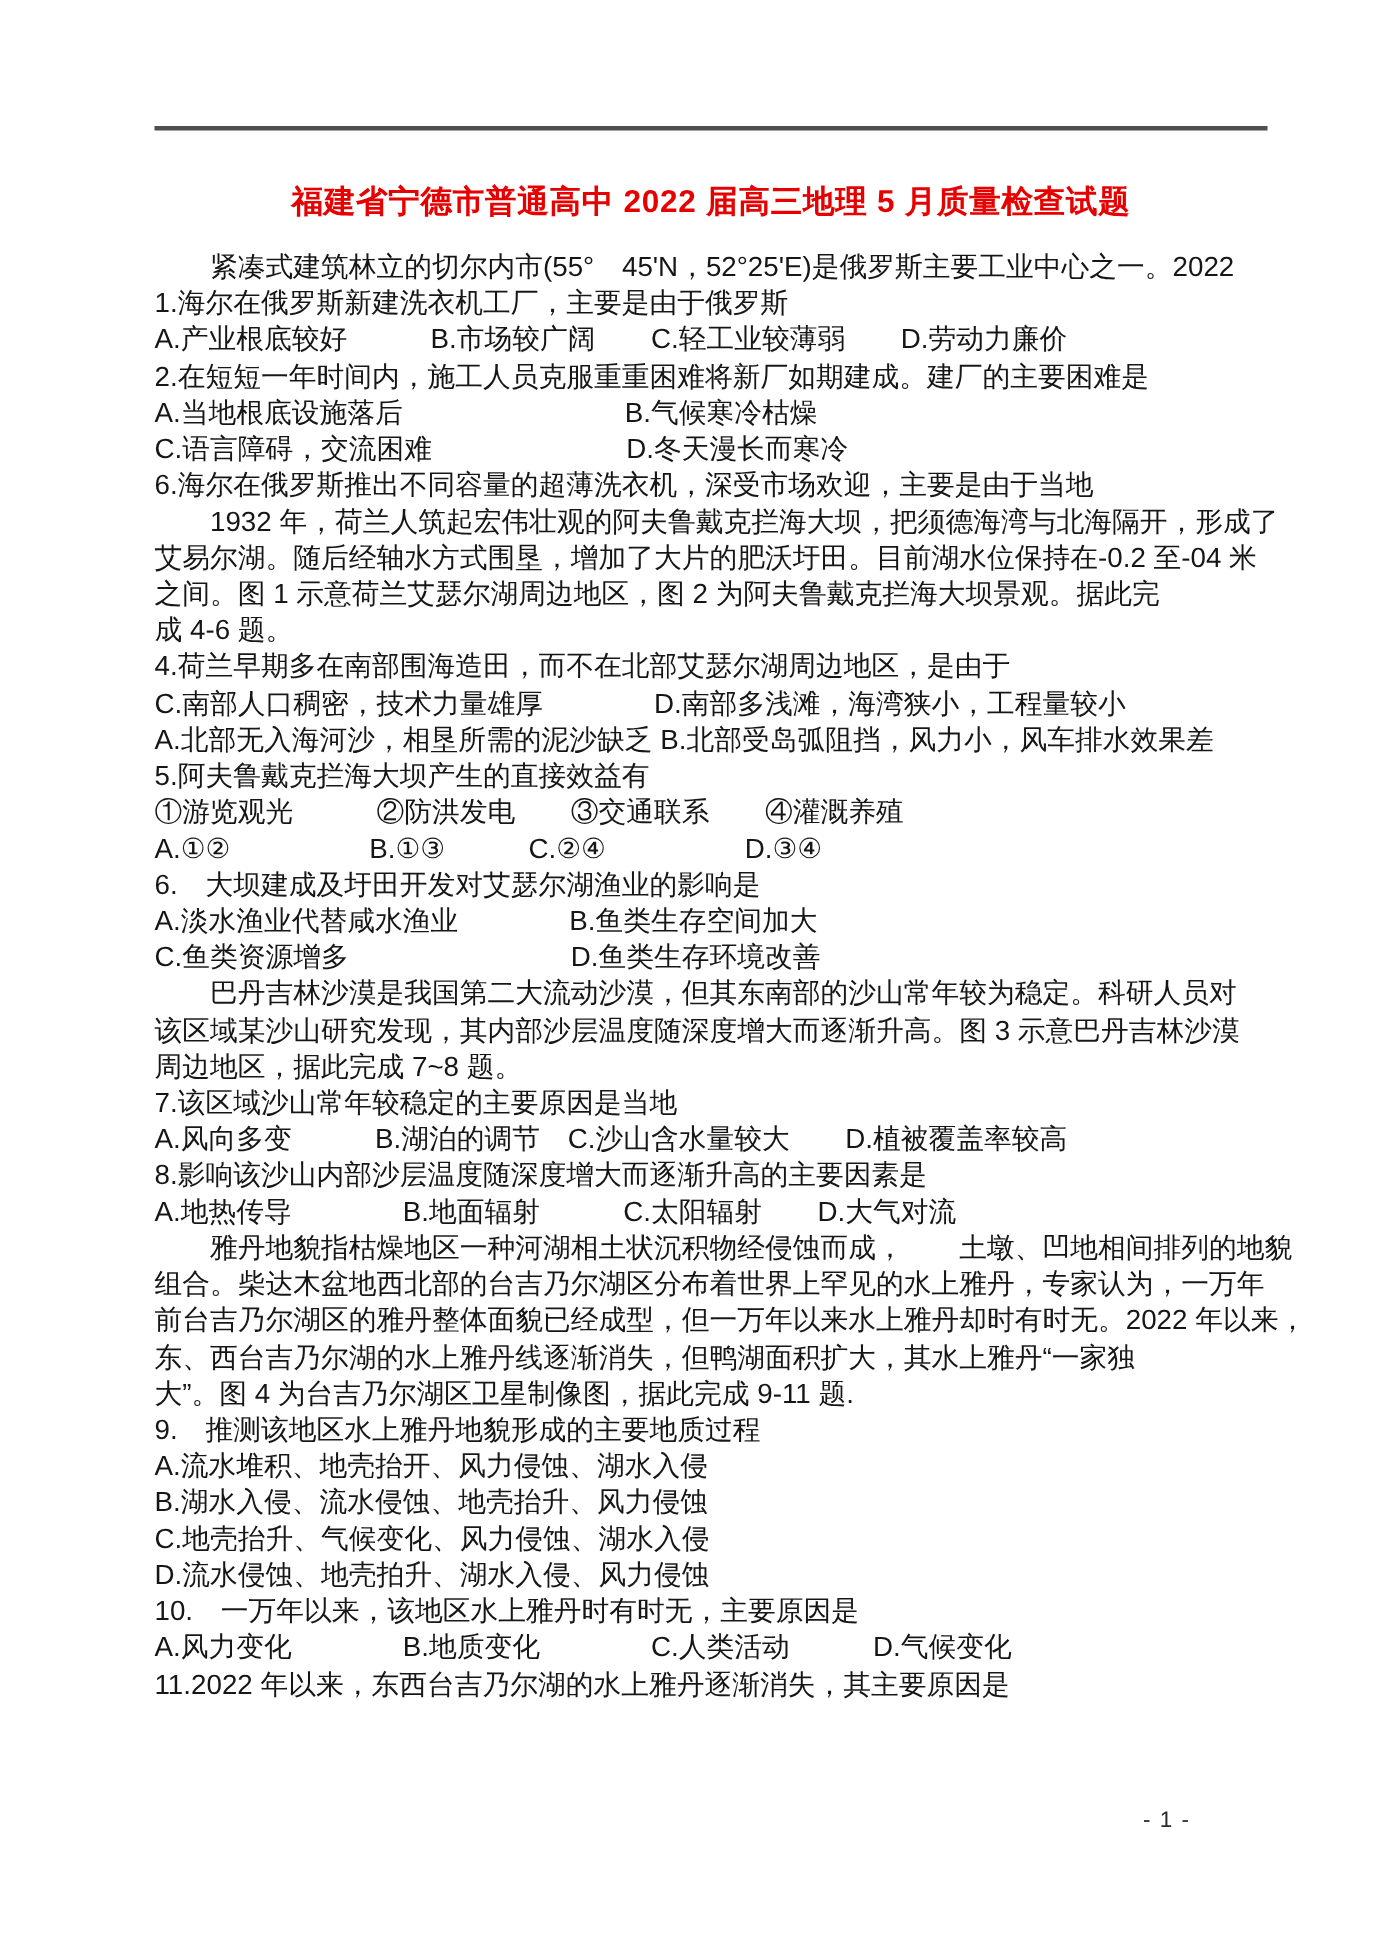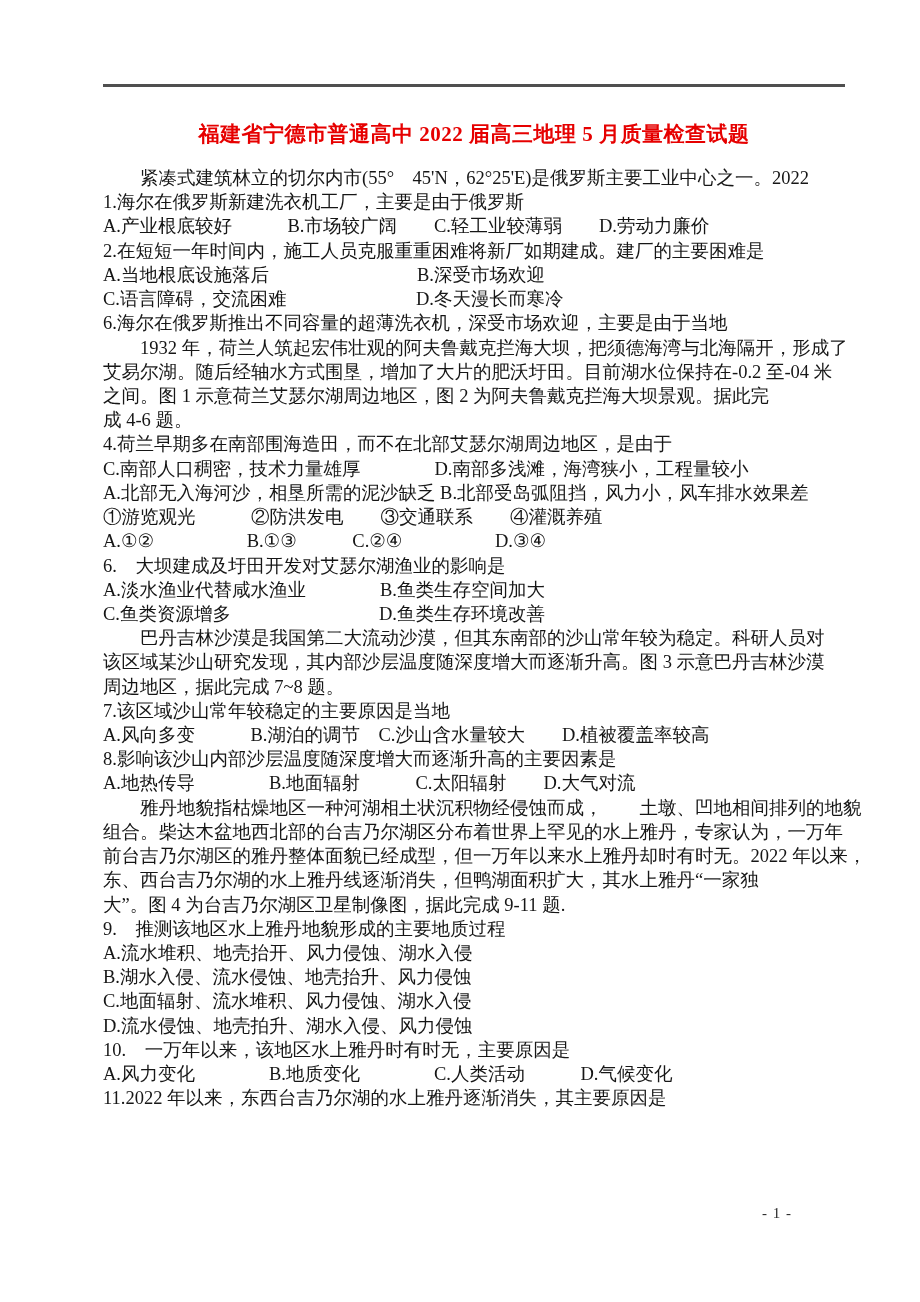--- a/index.html
+++ b/index.html
@@ -2,21 +2,21 @@
 <html><head>
 <meta charset="utf-8">
 <style>
   html, body { margin: 0; padding: 0; background: #ffffff; }
   .page {
     position: relative;
     width: 920px;
     height: 1302px;
     background: #ffffff;
     overflow: hidden;
-    font-family: Liberation Serif, serif;
+    font-family: Liberation Sans, sans-serif;
   }
   .top-rule {
     position: absolute;
     top: 84px;
     left: 103px;
     width: 742px;
     height: 3px;
     background: #4f4f4f;
   }
   .title {
@@ -56,54 +56,55 @@
     white-space: pre;
   }
 </style>
 </head>
 <body>
 
 <div class="page">
   <div class="top-rule"></div>
   <h1 class="title" style="color: rgb(230, 0, 0);">福建省宁德市普通高中 2022 届高三地理 5 月质量检查试题</h1>
   <main class="doc-body">
-      <div class="line">　　紧凑式建筑林立的切尔内市(55°　45'N，62°25'E)是俄罗斯主要工业中心之一。2022</div>
+      <div class="line">　　紧凑式建筑林立的切尔内市(55°　45'N，52°25'E)是俄罗斯主要工业中心之一。2022</div>
       <div class="line">1.海尔在俄罗斯新建洗衣机工厂，主要是由于俄罗斯</div>
       <div class="line">A.产业根底较好　　　B.市场较广阔　　C.轻工业较薄弱　　D.劳动力廉价</div>
       <div class="line">2.在短短一年时间内，施工人员克服重重困难将新厂如期建成。建厂的主要困难是</div>
-      <div class="line">A.当地根底设施落后　　　　　　　　B.深受市场欢迎</div>
+      <div class="line">A.当地根底设施落后　　　　　　　　B.气候寒冷枯燥</div>
       <div class="line">C.语言障碍，交流困难　　　　　　　D.冬天漫长而寒冷</div>
       <div class="line">6.海尔在俄罗斯推出不同容量的超薄洗衣机，深受市场欢迎，主要是由于当地</div>
       <div class="line">　　1932 年，荷兰人筑起宏伟壮观的阿夫鲁戴克拦海大坝，把须德海湾与北海隔开，形成了</div>
       <div class="line">艾易尔湖。随后经轴水方式围垦，增加了大片的肥沃圩田。目前湖水位保持在-0.2 至-04 米</div>
       <div class="line">之间。图 1 示意荷兰艾瑟尔湖周边地区，图 2 为阿夫鲁戴克拦海大坝景观。据此完</div>
       <div class="line">成 4-6 题。</div>
       <div class="line">4.荷兰早期多在南部围海造田，而不在北部艾瑟尔湖周边地区，是由于</div>
       <div class="line">C.南部人口稠密，技术力量雄厚　　　　D.南部多浅滩，海湾狭小，工程量较小</div>
       <div class="line">A.北部无入海河沙，相垦所需的泥沙缺乏 B.北部受岛弧阻挡，风力小，风车排水效果差</div>
+      <div class="line">5.阿夫鲁戴克拦海大坝产生的直接效益有</div>
       <div class="line">①游览观光　　　②防洪发电　　③交通联系　　④灌溉养殖</div>
       <div class="line">A.①②　　　　　B.①③　　　C.②④　　　　　D.③④</div>
       <div class="line">6.　大坝建成及圩田开发对艾瑟尔湖渔业的影响是</div>
       <div class="line">A.淡水渔业代替咸水渔业　　　　B.鱼类生存空间加大</div>
       <div class="line">C.鱼类资源增多　　　　　　　　D.鱼类生存环境改善</div>
       <div class="line">　　巴丹吉林沙漠是我国第二大流动沙漠，但其东南部的沙山常年较为稳定。科研人员对</div>
       <div class="line">该区域某沙山研究发现，其内部沙层温度随深度增大而逐渐升高。图 3 示意巴丹吉林沙漠</div>
       <div class="line">周边地区，据此完成 7~8 题。</div>
       <div class="line">7.该区域沙山常年较稳定的主要原因是当地</div>
       <div class="line">A.风向多变　　　B.湖泊的调节　C.沙山含水量较大　　D.植被覆盖率较高</div>
       <div class="line">8.影响该沙山内部沙层温度随深度增大而逐渐升高的主要因素是</div>
       <div class="line">A.地热传导　　　　B.地面辐射　　　C.太阳辐射　　D.大气对流</div>
       <div class="line">　　雅丹地貌指枯燥地区一种河湖相土状沉积物经侵蚀而成，　　土墩、凹地相间排列的地貌</div>
       <div class="line">组合。柴达木盆地西北部的台吉乃尔湖区分布着世界上罕见的水上雅丹，专家认为，一万年</div>
       <div class="line">前台吉乃尔湖区的雅丹整体面貌已经成型，但一万年以来水上雅丹却时有时无。2022 年以来，</div>
       <div class="line">东、西台吉乃尔湖的水上雅丹线逐渐消失，但鸭湖面积扩大，其水上雅丹“一家独</div>
       <div class="line">大”。图 4 为台吉乃尔湖区卫星制像图，据此完成 9-11 题.</div>
       <div class="line">9.　推测该地区水上雅丹地貌形成的主要地质过程</div>
       <div class="line">A.流水堆积、地壳抬开、风力侵蚀、湖水入侵</div>
       <div class="line">B.湖水入侵、流水侵蚀、地壳抬升、风力侵蚀</div>
-      <div class="line">C.地面辐射、流水堆积、风力侵蚀、湖水入侵</div>
+      <div class="line">C.地壳抬升、气候变化、风力侵蚀、湖水入侵</div>
       <div class="line">D.流水侵蚀、地壳拍升、湖水入侵、风力侵蚀</div>
       <div class="line">10.　一万年以来，该地区水上雅丹时有时无，主要原因是</div>
       <div class="line">A.风力变化　　　　B.地质变化　　　　C.人类活动　　　D.气候变化</div>
       <div class="line">11.2022 年以来，东西台吉乃尔湖的水上雅丹逐渐消失，其主要原因是</div>
     </main>
   <div class="page-number">- 1 -</div>
 </div>
 
 </body></html>

